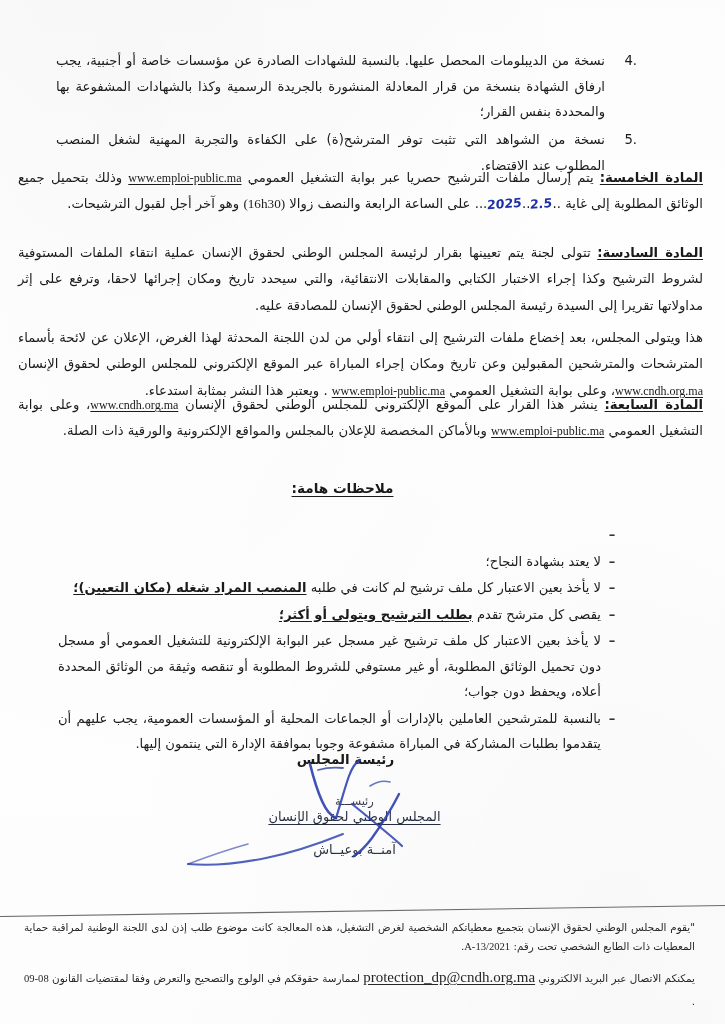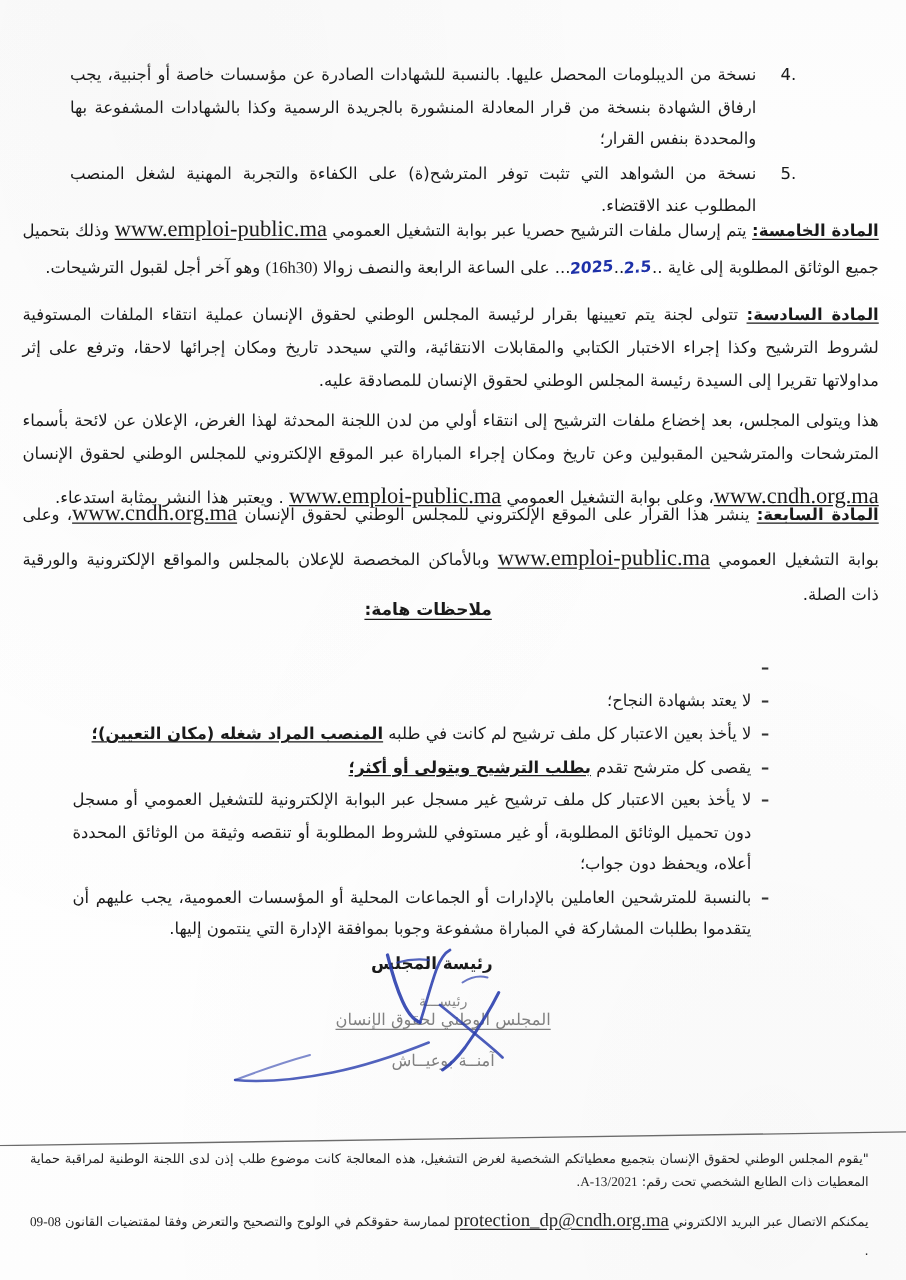--- a/index.html
+++ b/index.html
@@ -79,21 +79,21 @@
     text-decoration: underline;
     text-underline-offset: 2px;
   }
   .url {
     direction: ltr;
     unicode-bidi: embed;
     display: inline-block;
     text-decoration: underline;
     text-underline-offset: 2px;
     font-family: "Liberation Serif", "DejaVu Serif", serif;
-    font-size: 18px;
+    font-size: 12px;
   }
   .latin {
     direction: ltr;
     unicode-bidi: embed;
     display: inline-block;
     font-family: "Liberation Serif", "DejaVu Serif", serif;
   }
   .handwrite {
     color: #1d30a8;
     font-family: "DejaVu Sans", sans-serif;
@@ -149,35 +149,35 @@
   
   #signature-block {
     position: absolute;
     top: 752px;
     right: 0;
     left: 0;
     height: 140px;
   }
   #sig-title {
     position: absolute;
-    top: 12px;
+    top: 0;
     left: 0;
     right: 0;
     text-align: center;
     font-size: 13.4px;
     font-weight: bold;
     padding-right: 34px;
   }
   #stamp {
     position: absolute;
     top: 42px;
     left: 0;
     right: 0;
     text-align: center;
-    color: #737373;
+    color: #0f172a;
     padding-right: 16px;
   }
   #stamp-line1 {
     font-size: 11.5px;
     letter-spacing: 2.5px;
     opacity: 0.85;
   }
   #stamp-line2 {
     font-size: 13px;
     letter-spacing: 2.5px;

